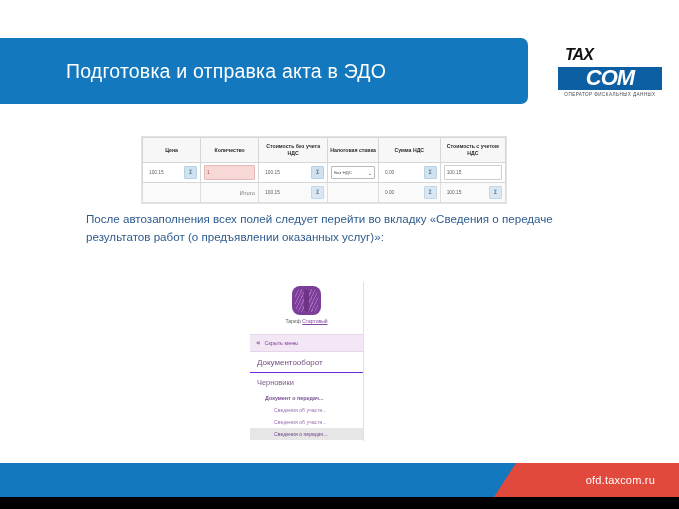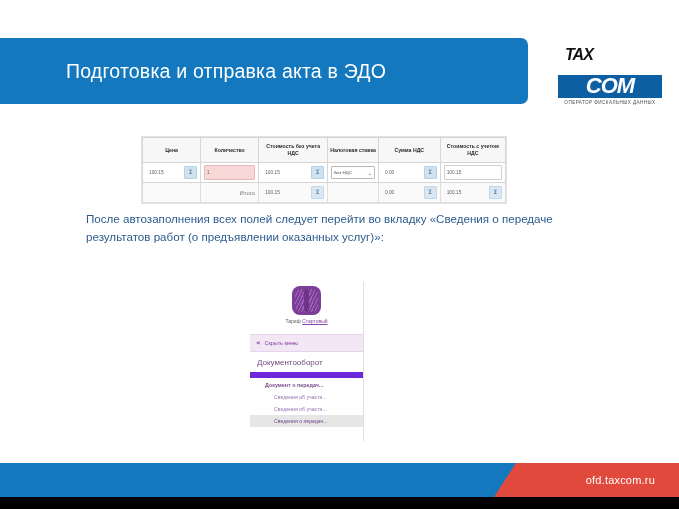--- a/index.html
+++ b/index.html
@@ -52,21 +52,21 @@
     line-height: 22px;
     color: #111111;
     letter-spacing: -1px;
     text-align: left;
     padding-left: 7px;
   }
   #logo-com-wrap {
     background: #0d5fa4;
     display: block;
     padding: 1px 2px 2px 2px;
-    margin: 9px 0 0 0;
+    margin: 1px 0 0 0;
   }
   #logo-com {
     font-family: "Liberation Sans", sans-serif;
     font-weight: bold;
     font-style: italic;
     font-size: 22px;
     line-height: 20px;
     color: #ffffff;
     letter-spacing: -1px;
     text-align: center;
@@ -273,21 +273,21 @@
     color: #8446a4;
     font-size: 5.4px;
   }
   .menu-main {
     height: 20px;
     display: flex;
     align-items: center;
     padding-left: 7px;
     font-size: 8px;
     color: #6f4d80;
-    border-bottom: 6px solid #6d28d9;
+    border-bottom: 1px solid #6d28d9;
   }
   .menu-section {
     height: 18px;
     display: flex;
     align-items: center;
     padding-left: 7px;
     font-size: 7.4px;
     color: #7a5a8a;
   }
   .menu-sub1 {
@@ -464,20 +464,21 @@
       <span class="tariff-link">Стартовый</span>
     </div>
   </div>
 
   <div class="menu-hide">
     <span class="dbl-chev">«</span>
     <span class="label">Скрыть меню</span>
   </div>
 
   <div class="menu-main">Документооборот</div>
+  <div class="menu-section">Черновики</div>
   <div class="menu-sub1">Документ о передач...</div>
   <div class="menu-sub2">Сведения об участн...</div>
   <div class="menu-sub2">Сведения об участн...</div>
   <div class="menu-sub2 selected">Сведения о передач...</div>
 </div>
 
 <div id="footer">
   <div id="footer-blue"></div>
   <div id="footer-red"></div>
   <div id="footer-url">ofd.taxcom.ru</div>

